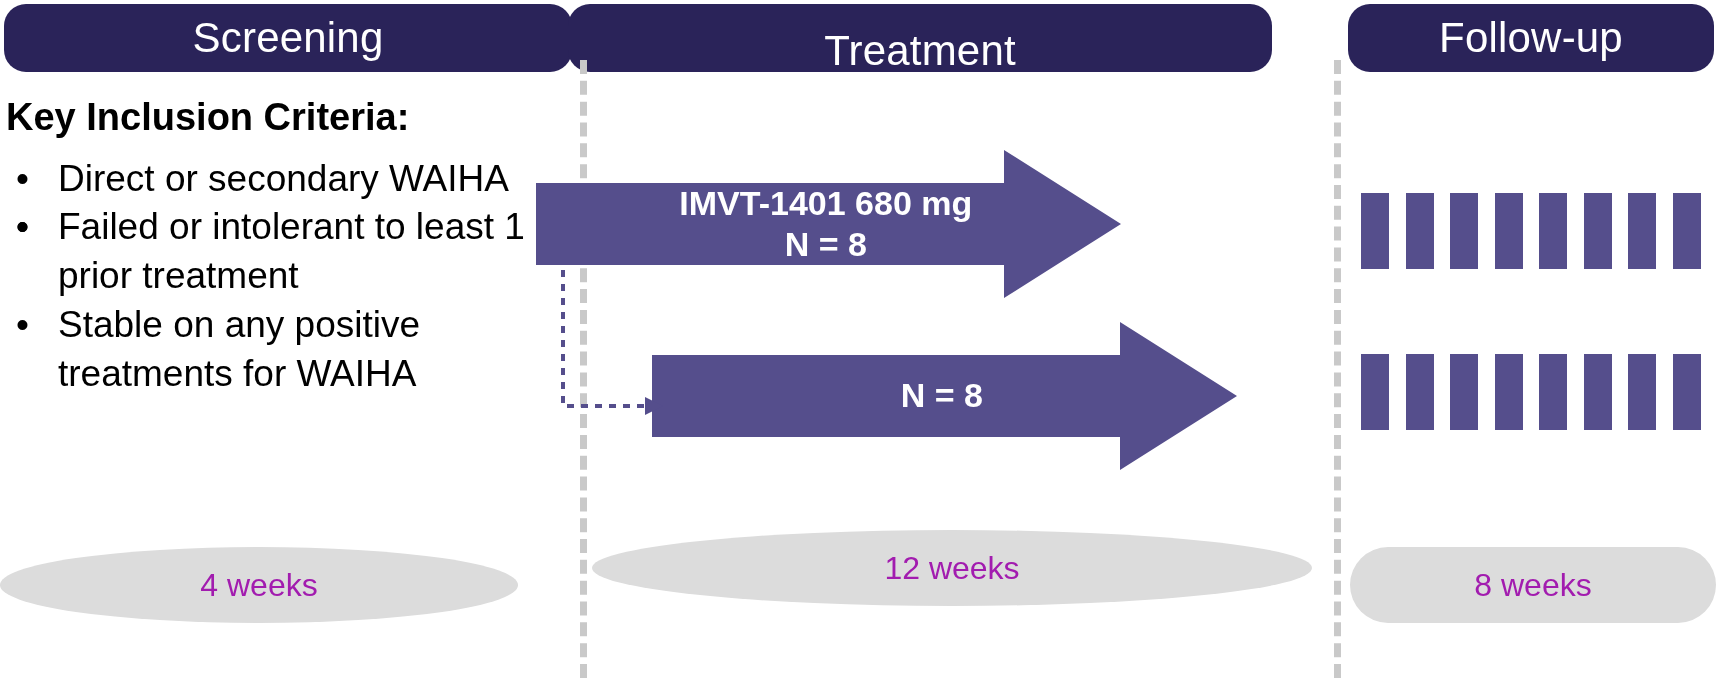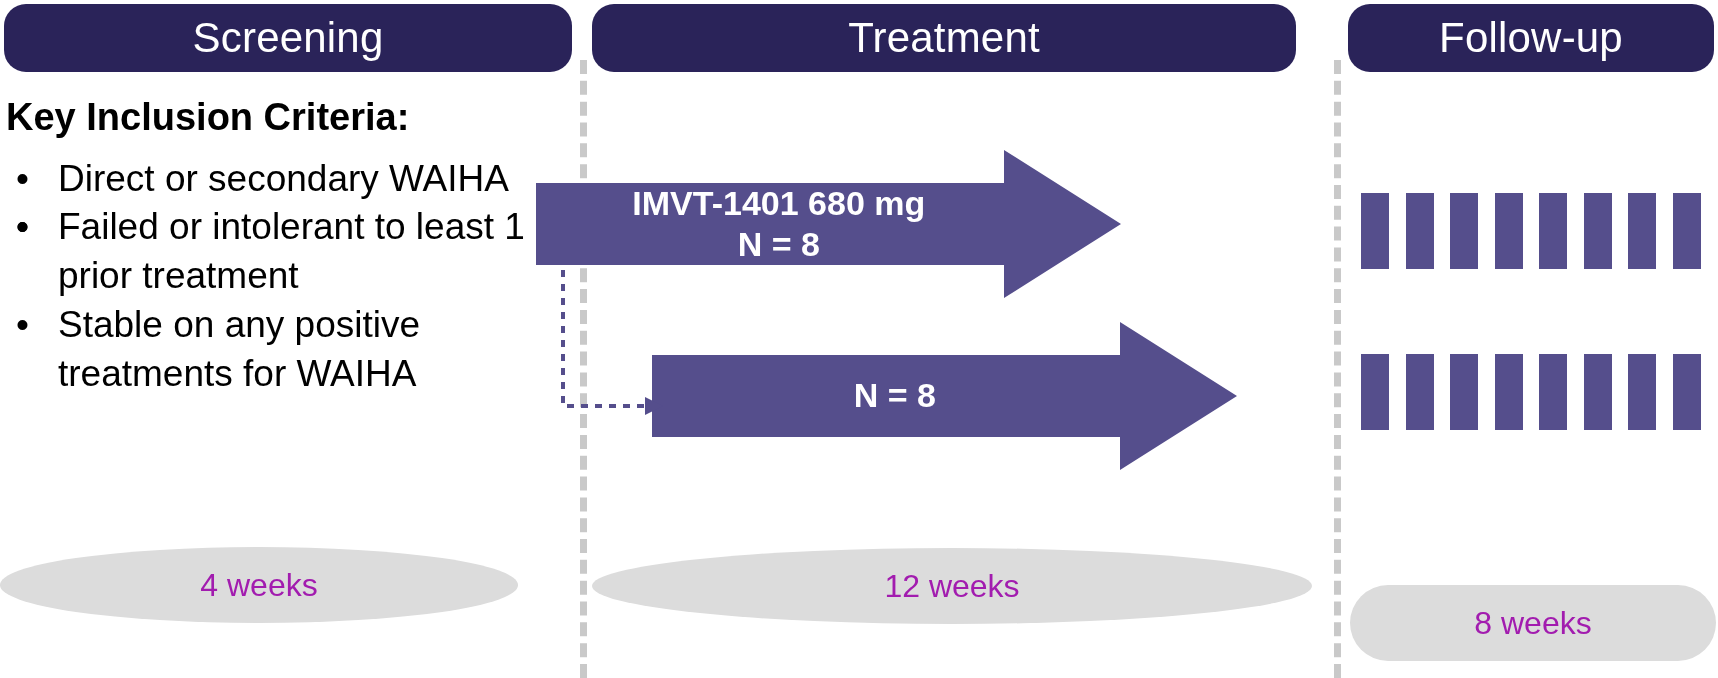--- a/index.html
+++ b/index.html
@@ -27,21 +27,21 @@
     border-radius: 22px;
     color: #ffffff;
     display: flex;
     align-items: center;
     justify-content: center;
     font-size: 42px;
     letter-spacing: 0.2px;
     line-height: 1;
   }
   #header-screening { left: 4px;    width: 568px; }
-  #header-treatment { left: 592px;  width: 704px; }
+  #header-treatment { left: 568px;  width: 704px; align-items: flex-end; }
   #header-followup  { left: 1348px; width: 366px; }
 
   
   .divider {
     position: absolute;
     top: 60px;
     width: 0;
     height: 618px;
     border-left: 7px dashed #c9c9c9;
   }
@@ -88,22 +88,22 @@
     height: 76px;
     background: #dcdcdc;
     border-radius: 50% / 50%;
     display: flex;
     align-items: center;
     justify-content: center;
     font-size: 32px;
     color: #a21caf;
   }
   #duration-screening { left: 0px;    top: 547px; width: 518px; border-radius: 260px/38px; }
-  #duration-treatment { left: 592px;  top: 548px; width: 720px; border-radius: 360px/38px; justify-content: center; }
-  #duration-followup  { left: 1350px; top: 547px; width: 366px; border-radius: 56px; margin-top: 38px; }
+  #duration-treatment { left: 592px;  top: 530px; width: 720px; border-radius: 360px/38px; justify-content: center; }
+  #duration-followup  { left: 1350px; top: 547px; width: 366px; border-radius: 56px; }
 
   
   .arrow-wrap {
     position: absolute;
   }
   #arrow-680 { left: 536px; top: 150px; width: 585px; height: 148px; }
   #arrow-340 { left: 652px; top: 322px; width: 585px; height: 148px; }
   .arrow-svg { display: block; width: 100%; height: 100%; }
   .arrow-label {
     position: absolute;
@@ -114,20 +114,21 @@
     display: flex;
     flex-direction: column;
     align-items: center;
     justify-content: center;
     color: #ffffff;
     font-weight: bold;
     font-size: 34px;
     line-height: 1.22;
     text-align: center;
     pointer-events: none;
+    padding-left: 47px;
   }
 
   
   #connector {
     position: absolute;
     left: 550px;
     top: 270px;
     width: 130px;
     height: 160px;
   }

